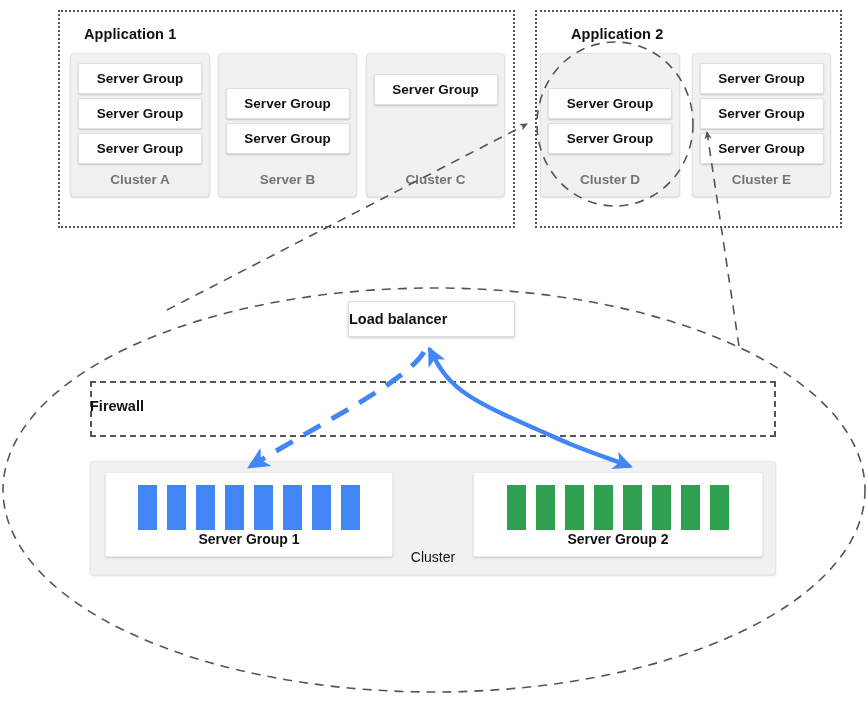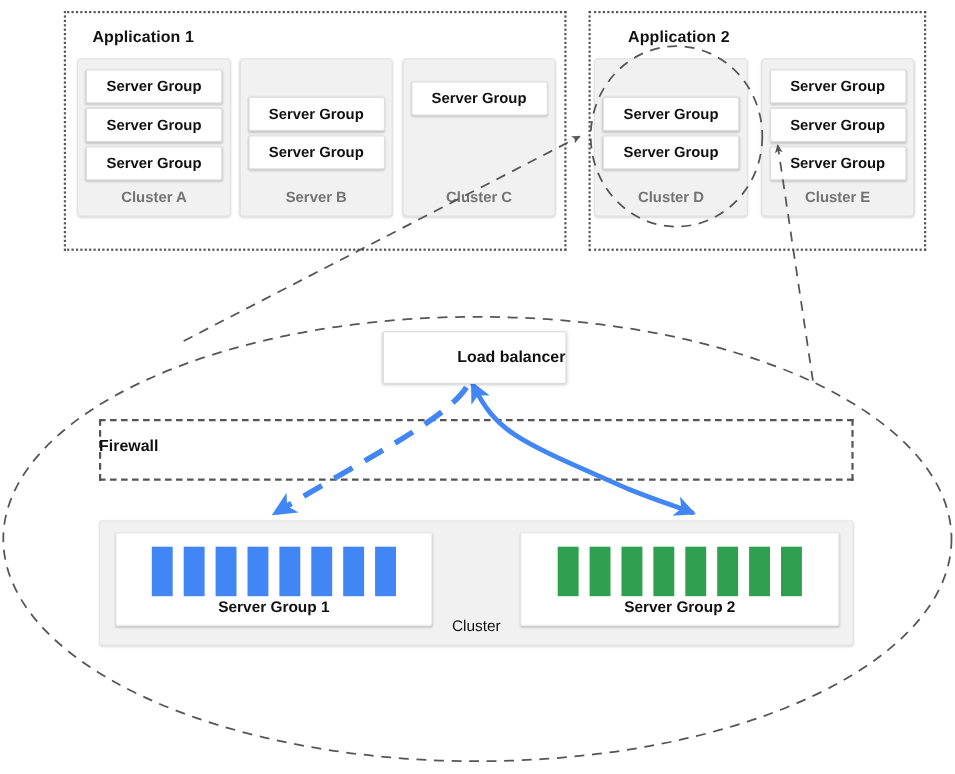--- a/index.html
+++ b/index.html
@@ -76,26 +76,26 @@
     text-align: center;
     font-size: 13.5px;
     font-weight: bold;
     color: #737373;
   }
 
   
   #load-balancer {
     position: absolute;
     left: 348px; top: 301px;
-    width: 167px; height: 48px;
+    width: 167px; height: 36px;
     background: #ffffff;
     border: 1px solid #dddddd;
     border-radius: 2px;
     box-shadow: 0 1px 3px rgba(0,0,0,.2);
-    display: flex; align-items: center; justify-content: flex-end;
+    display: flex; align-items: center; justify-content: flex-start;
     font-size: 14.5px; font-weight: bold; color: #111111;
     z-index: 6;
   }
 
   
   #firewall {
     position: absolute;
     left: 90px; top: 381px;
     width: 686px; height: 56px;
     border: 2px dashed #555555;
@@ -106,21 +106,21 @@
     position: absolute;
     left: 90px; top: 398px;
     width: 340px;
     font-size: 14.5px; font-weight: bold; color: #111111;
     z-index: 4;
   }
 
   
   #bottom-cluster {
     position: absolute;
-    left: 90px; top: 473px;
+    left: 90px; top: 461px;
     width: 686px; height: 114px;
     background: #f1f1f1;
     border: 1px solid #e6e6e6;
     border-radius: 3px;
     box-shadow: 0 1px 2px rgba(0,0,0,.14);
     z-index: 3;
   }
   #bottom-cluster-label {
     position: absolute;
     bottom: 9px; left: 0; right: 0;

